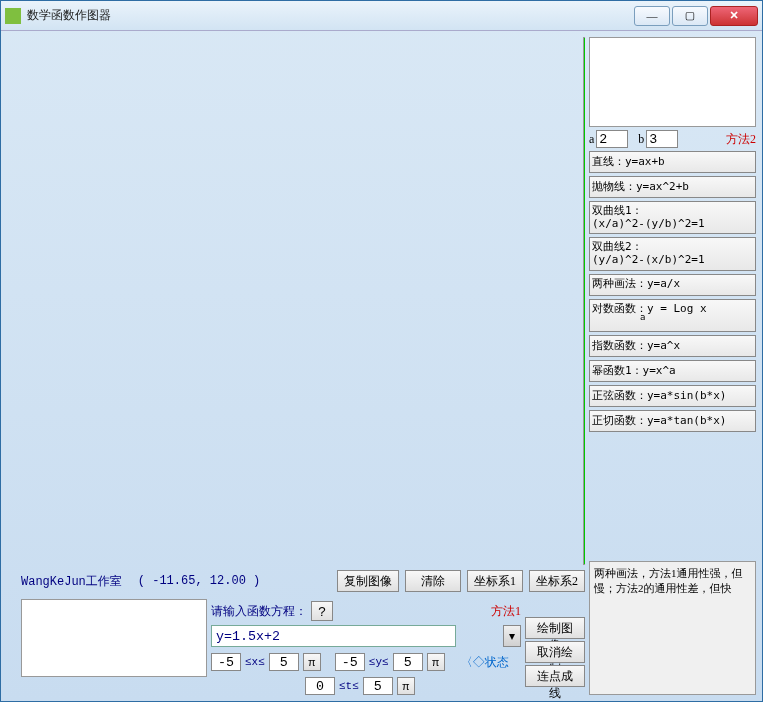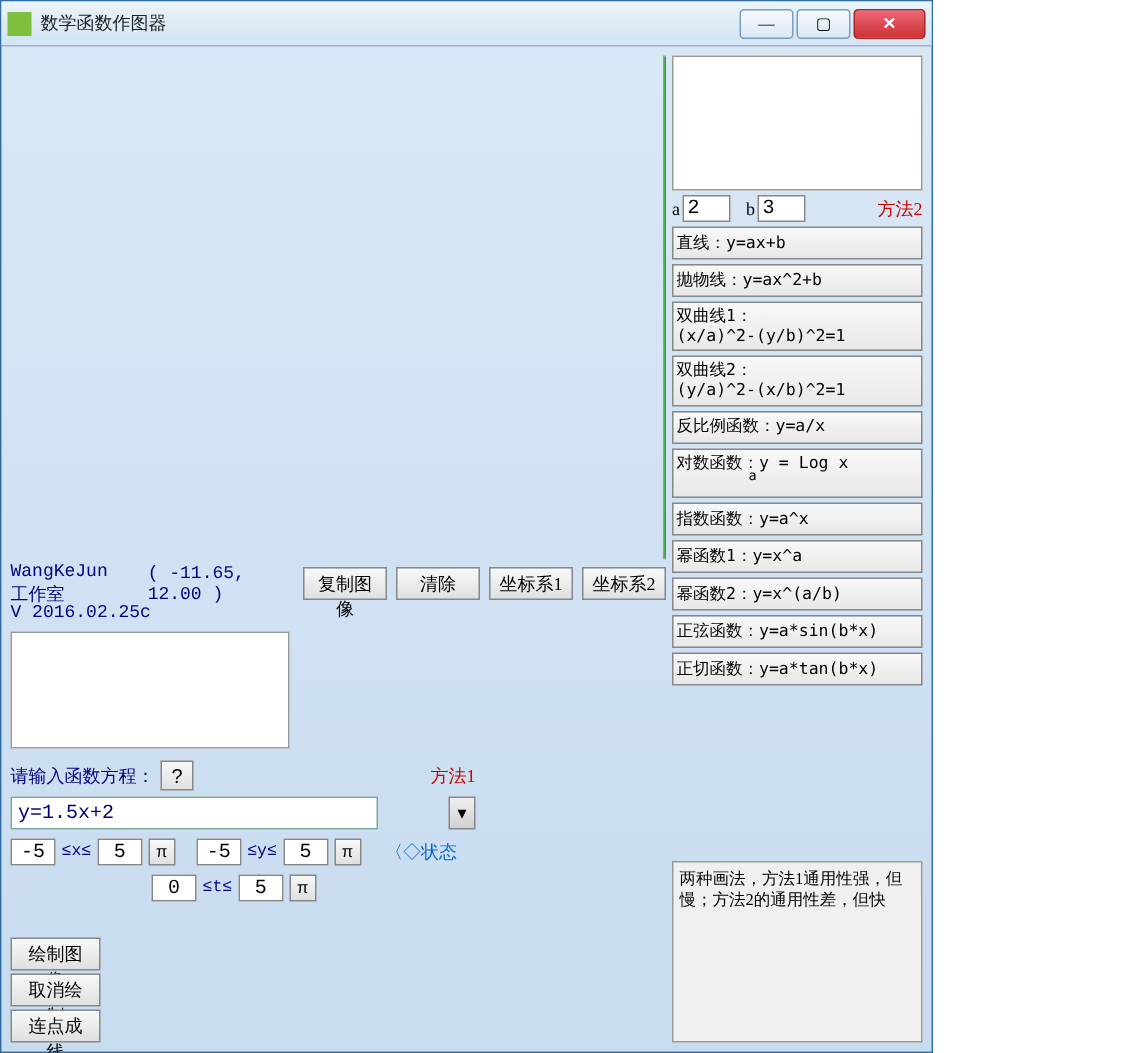--- a/index.html
+++ b/index.html
@@ -5,21 +5,21 @@
 * { box-sizing: border-box; margin: 0; padding: 0; }
 body {
   font-family: "SimSun", "宋体", serif;
   font-size: 12px;
   background: #fff;
   width: 763px;
   height: 702px;
   overflow: hidden;
 }
 .window {
-  width: 622px;
+  width: 763px;
   height: 702px;
   border: 1px solid #2e6da4;
   background: linear-gradient(to bottom, #d9e8f5 0%, #c8dcf0 100%);
   display: flex;
   flex-direction: column;
 }
 .titlebar {
   height: 30px;
   background: linear-gradient(to bottom, #eaf3fb 0%, #d2e4f3 100%);
   display: flex;
@@ -211,21 +211,20 @@
   width: 186px;
   height: 78px;
   background: #fff;
   border: 1px solid #999;
   margin-top: 2px;
 }
 .lower-grid {
   display: flex;
   gap: 4px;
   margin-top: 4px;
-  flex-direction: column;
 }
 .lower-mid { display:flex; flex-direction:column; gap:2px; width:310px;}
 .lower-right-btns { display:flex; flex-direction:column; gap:2px; width:60px;}
 </style>
 </head>
 <body>
 
 <div class="window">
   <div class="titlebar">
     <div class="app-icon"></div>
@@ -247,21 +246,20 @@
       <div class="below-canvas">
         <div class="row1">
           <span class="info-text">WangKeJun工作室</span>
           <span class="info-text" style="margin-left:10px">( -11.65, 12.00 )</span>
           <span style="flex:1"></span>
           <button class="std-btn">复制图像</button>
           <button class="std-btn">清除</button>
           <button class="std-btn">坐标系1</button>
           <button class="std-btn">坐标系2</button>
         </div>
-        <div class="info-text">V 2016.02.25c</div>
 
         <div class="lower-grid">
           <div class="bottom-preview"></div>
 
           <div class="lower-mid">
             <div class="input-row">
               <span class="label-blue">请输入函数方程：</span>
               <button class="help-btn">?</button>
               <span style="flex:1"></span>
               <span class="red-text">方法1</span>
@@ -315,27 +313,26 @@
         <span class="red-text">方法2</span>
       </div>
       <button class="func-btn">直线：y=ax+b</button>
       <button class="func-btn">抛物线：y=ax^2+b</button>
       <button class="func-btn">
         <span>双曲线1：</span><br><span>(x/a)^2-(y/b)^2=1</span>
       </button>
       <button class="func-btn">
         <span>双曲线2：</span><br><span>(y/a)^2-(x/b)^2=1</span>
       </button>
-      <button class="func-btn">反比例函数：y=a/x</button>
+      <button class="func-btn">两种画法：y=a/x</button>
       <button class="func-btn">
         <span>对数函数：y = Log x</span><br>
         <span style="font-size:9px;position:relative;left:48px;top:-4px">a</span>
       </button>
       <button class="func-btn">指数函数：y=a^x</button>
       <button class="func-btn">幂函数1：y=x^a</button>
-      <button class="func-btn">幂函数2：y=x^(a/b)</button>
       <button class="func-btn">正弦函数：y=a*sin(b*x)</button>
       <button class="func-btn">正切函数：y=a*tan(b*x)</button>
       <div style="flex:1"></div>
       <div class="info-box">两种画法，方法1通用性强，但慢；方法2的通用性差，但快</div>
     </div>
   </div>
 </div>
 
 </body></html>

